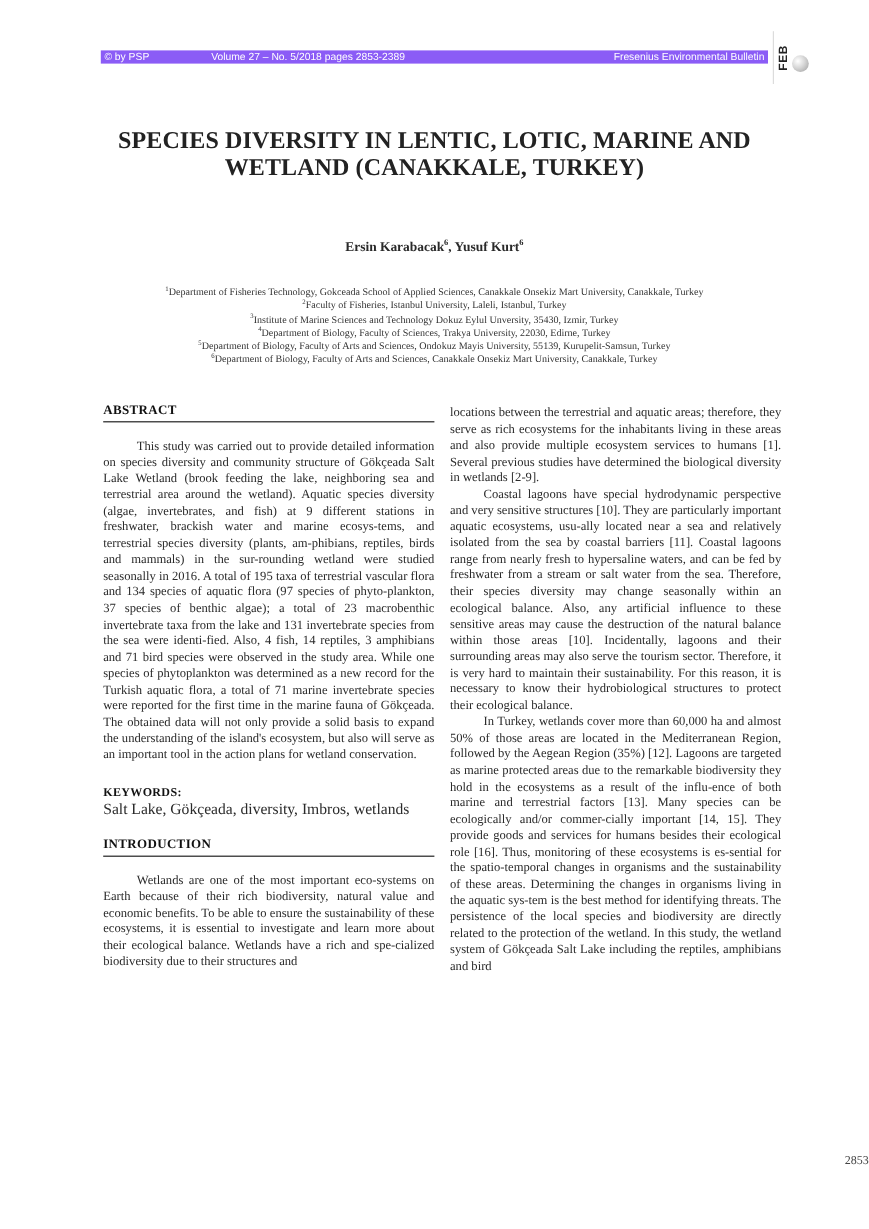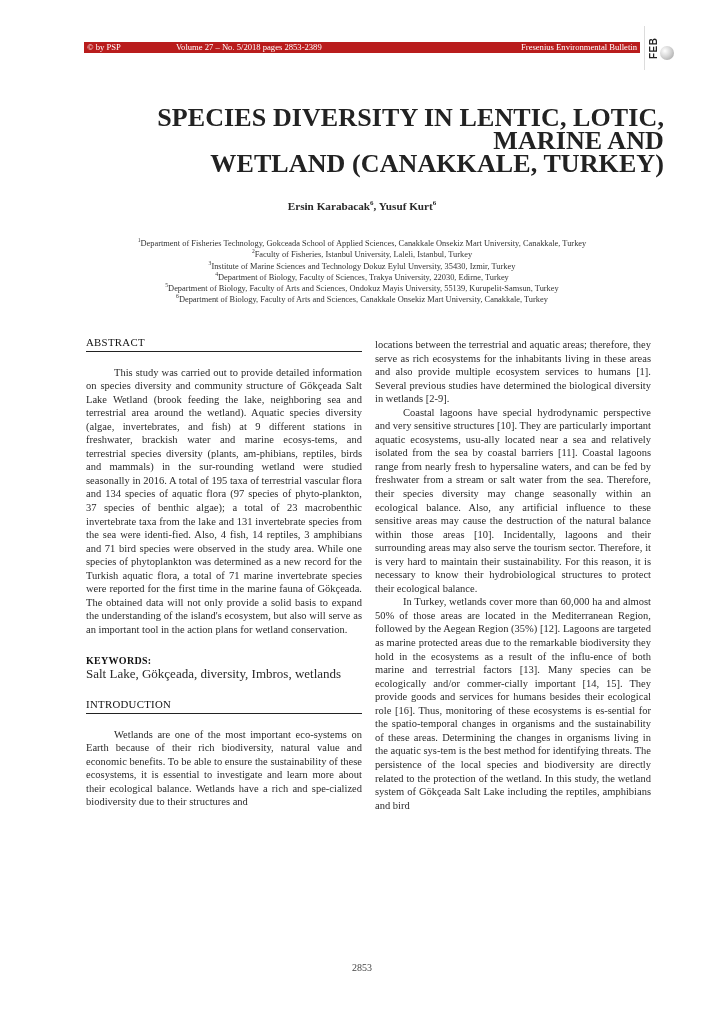--- a/index.html
+++ b/index.html
@@ -1,50 +1,50 @@
 <!DOCTYPE html>
 <html><head>
 <meta charset="utf-8">
 <style>
   html, body { margin: 0; padding: 0; background: #ffffff; }
   body { width: 724px; height: 1024px; position: relative; overflow: hidden;
          font-family: "Liberation Serif", serif; color: #1c1c1c; }
   .header-bar { position: absolute; left: 84px; top: 42px; width: 556px; height: 11px;
-                background: #b91c1c; color: #ffffff; font-family: Liberation Serif, serif;
+                background: #8b5cf6; color: #ffffff; font-family: Liberation Sans, sans-serif;
                 font-size: 8.6px; line-height: 11px; text-align: right; }
   .header-bar span { position: absolute; top: 0; white-space: nowrap; }
   .hb-left { left: 3px; }
   .hb-mid { left: 92px; }
   .hb-right { right: 3px; }
   .feb-logo { position: absolute; left: 644px; top: 26px; width: 30px; height: 44px;
               border-left: 1px solid #dcdcdc; }
   .feb-text { position: absolute; left: 3px; top: 6px; font-family: "Liberation Sans", sans-serif;
               font-weight: bold; font-size: 10px; color: #222; transform: rotate(-90deg);
               transform-origin: left top; top: 33px; letter-spacing: 0.5px; }
   .feb-ball { position: absolute; left: 15px; top: 20px; width: 14px; height: 14px; border-radius: 50%;
               background: radial-gradient(circle at 35% 35%, #ffffff 0%, #d6d6d6 45%, #9a9a9a 100%); }
-  .title { position: absolute; left: 60px; top: 106px; width: 604px; text-align: right;
-           font-weight: bold; font-size: 26px; line-height: 23px; color: #222; letter-spacing: 0.1px; }
+  .title { position: absolute; left: 60px; top: 106px; width: 604px; text-align: center;
+           font-weight: bold; font-size: 20px; line-height: 23px; color: #222; letter-spacing: 0.1px; }
   .authors { position: absolute; left: 60px; top: 199px; width: 604px; text-align: center;
              font-weight: bold; font-size: 11.2px; line-height: 14.5px; color: #2a2a2a; }
   .authors sup { font-size: 7px; line-height: 0; }
   .affils { position: absolute; left: 60px; top: 238px; width: 604px; text-align: center;
             font-size: 8.4px; line-height: 11.3px; color: #333; }
   .affils sup { font-size: 5.6px; line-height: 0; }
   .col { position: absolute; top: 336px; width: 276px; font-size: 10.5px; line-height: 13.55px;
          color: #2a2a2a; text-align: justify; }
   .col-left { left: 86px; }
   .col-right { left: 375px; top: 338px; }
-  .section-head { font-weight: normal; font-size: 10.8px; color: #111; letter-spacing: 0.3px;
+  .section-head { font-weight: bold; font-size: 10.8px; color: #111; letter-spacing: 0.3px;
                   border-bottom: 1.5px solid #222; padding-bottom: 1px; margin-bottom: 14px; }
   .para { margin: 0; text-indent: 28px; }
   .para.noindent { text-indent: 0; }
   .kw-head { font-weight: bold; font-size: 10px; color: #111; letter-spacing: 0.3px; margin-top: 18px; }
   .kw-text { font-size: 13px; line-height: 12px; margin-bottom: 18px; }
-  .page-number { position: absolute; left: 0; top: 962px; width: 724px; text-align: center;
+  .page-number { position: absolute; left: 0; top: 962px; width: 724px; text-align: right;
                  font-size: 10px; color: #444; }
 </style>
 </head>
 <body>
 
 <div class="header-bar">
   <span class="hb-left">© by PSP</span>
   <span class="hb-mid">Volume 27 – No. 5/2018 pages 2853-2389</span>
   <span class="hb-right">Fresenius Environmental Bulletin</span>
 </div>

